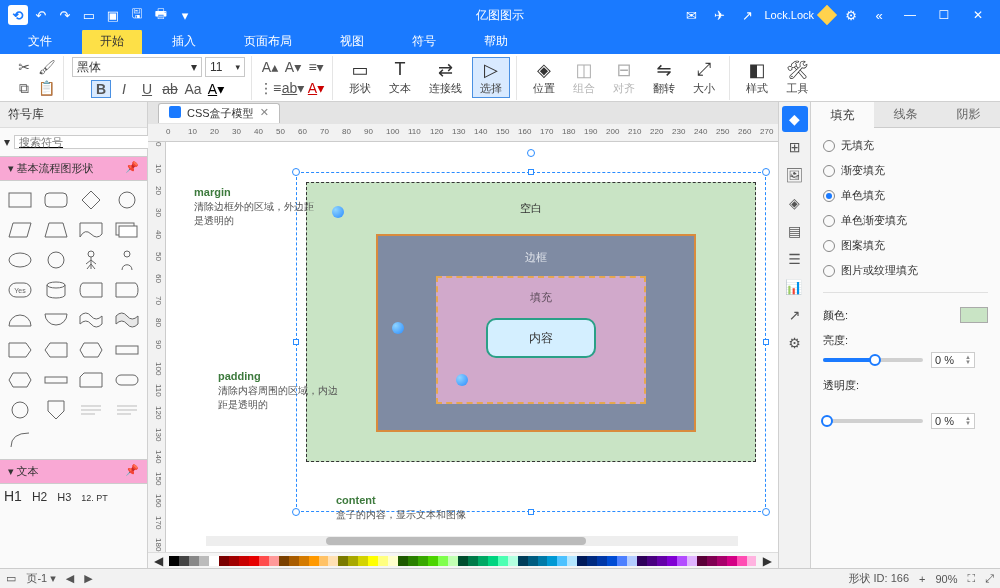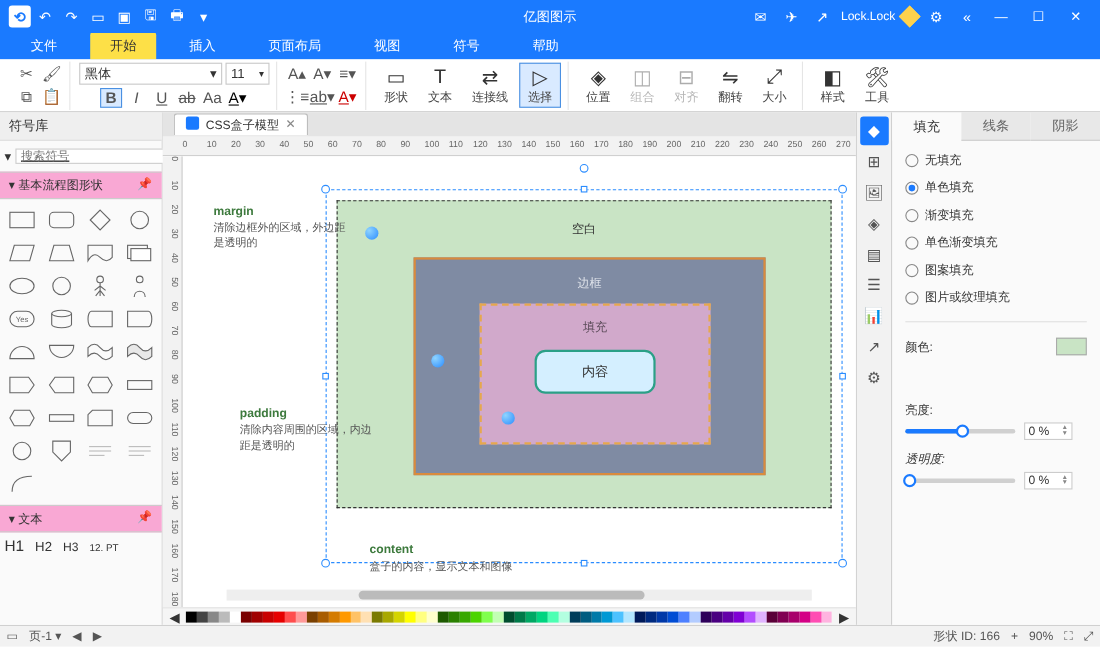--- a/index.html
+++ b/index.html
@@ -648,62 +648,62 @@
       <div class="rp-tab active">填充</div>
       <div class="rp-tab">线条</div>
       <div class="rp-tab">阴影</div>
     </div>
     <div class="rp-body">
       <div class="radio-row">
           <div class="radio"></div>
           <span>无填充</span>
         </div>
       <div class="radio-row">
+          <div class="radio"></div>
+          <span>渐变填充</span>
+        </div>
+      <div class="radio-row">
           <div class="radio checked"></div>
           <span>单色填充</span>
-        </div>
-      <div class="radio-row">
-          <div class="radio"></div>
-          <span>渐变填充</span>
         </div>
       <div class="radio-row">
           <div class="radio"></div>
           <span>单色渐变填充</span>
         </div>
       <div class="radio-row">
           <div class="radio"></div>
           <span>图案填充</span>
         </div>
       <div class="radio-row">
           <div class="radio"></div>
           <span>图片或纹理填充</span>
         </div>
       <div style="border-top:1px solid #e0e0e0;margin:4px 0;"></div>
       <div class="prop-row">
         <span>颜色:</span>
         <div class="swatch"></div>
       </div>
       <div>
-        <div style="margin-bottom:4px;margin-top:32px;">亮度:</div>
+        <div style="margin-bottom:4px;">亮度:</div>
         <div style="display:flex;align-items:center;gap:8px;">
           <div class="slider">
               <div class="fill" style="width:50%;"></div>
               <div class="thumb" style="left:46px;"></div>
             </div>
           <div class="spin">
               <span>0 %</span>
               <div class="arr">
                 <span>▲</span>
                 <span>▼</span>
               </div>
             </div>
         </div>
       </div>
       <div>
-        <div style="margin-bottom:4px;font-style:italic;">透明度:</div>
+        <div style="margin-bottom:20px;">透明度:</div>
         <div style="display:flex;align-items:center;gap:8px;">
           <div class="slider">
               <div class="thumb" style="left:-2px;"></div>
             </div>
           <div class="spin">
               <span>0 %</span>
               <div class="arr">
                 <span>▲</span>
                 <span>▼</span>
               </div>

